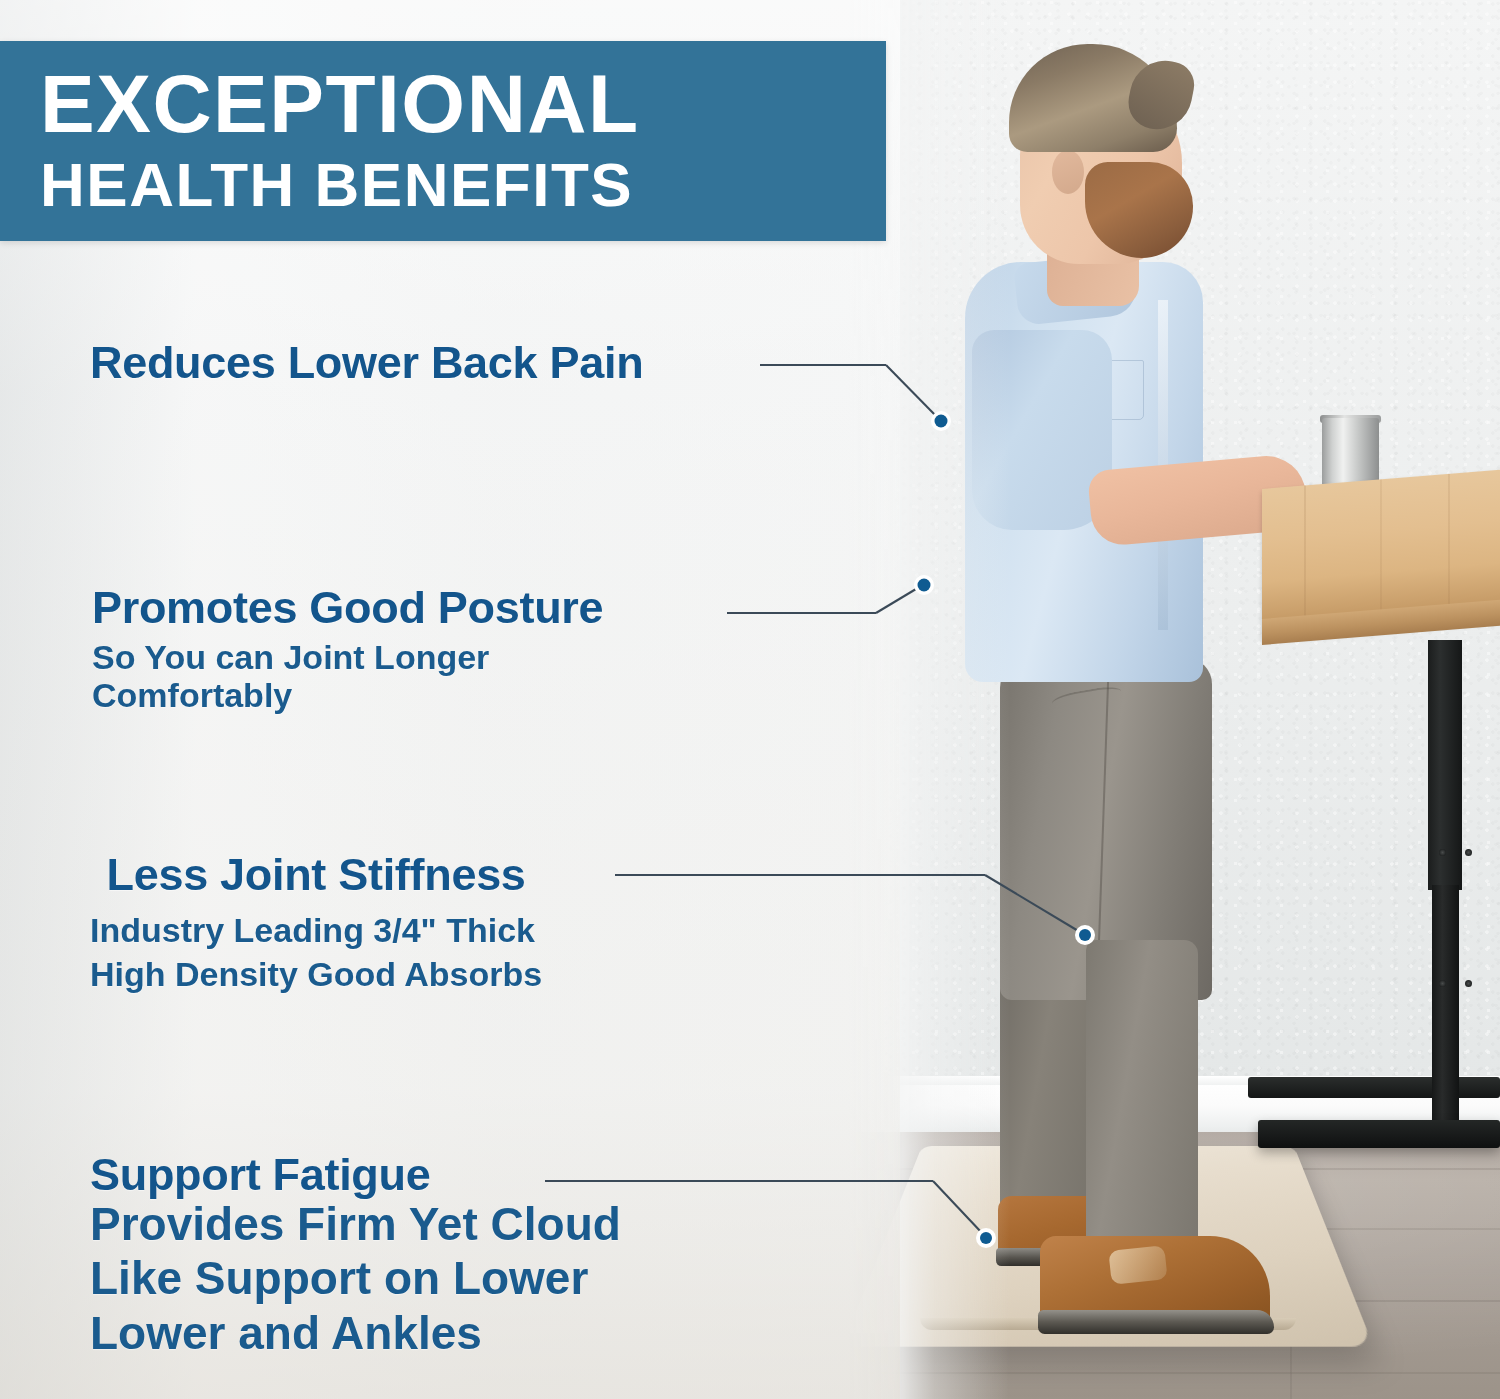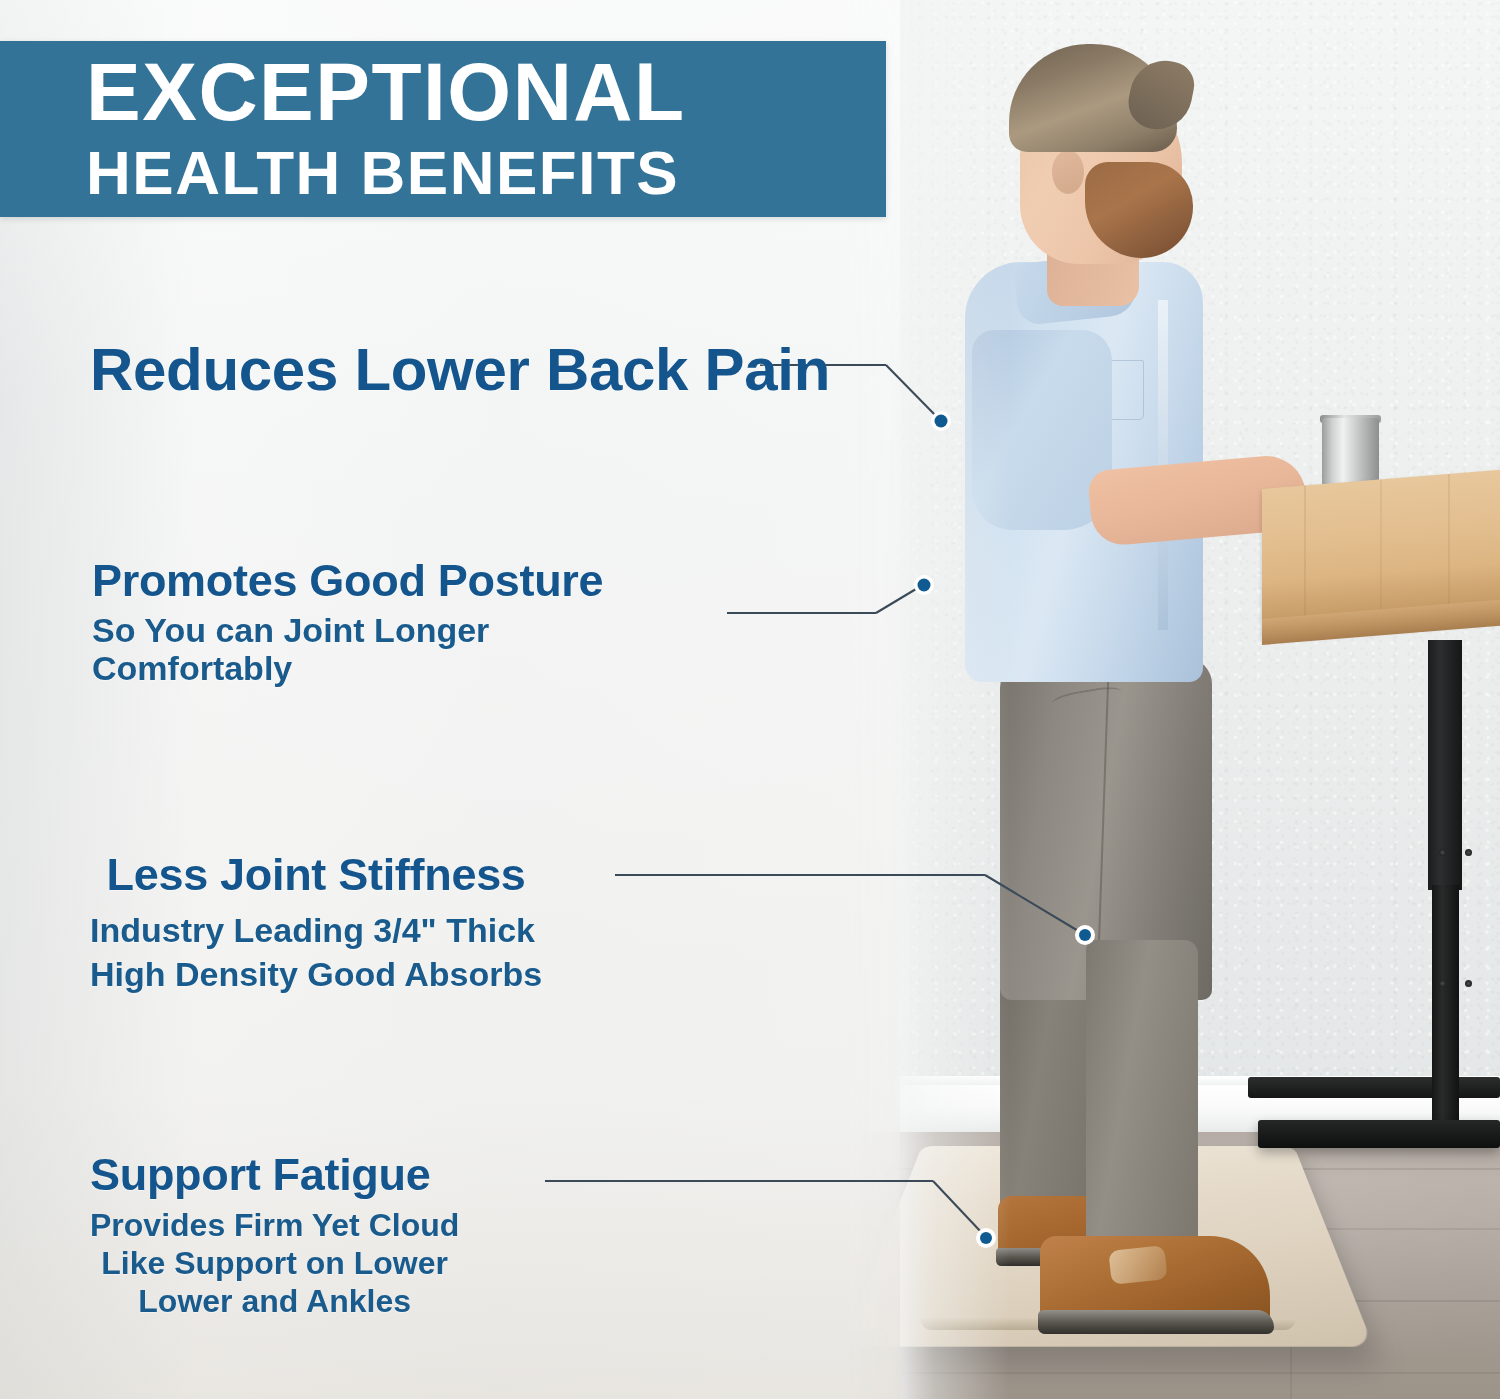--- a/index.html
+++ b/index.html
@@ -324,24 +324,24 @@
   }
   .panel-shade{
     position:absolute; left:0; top:0; width:900px; height:1399px;
     background:
       linear-gradient(180deg,rgba(255,255,255,.55) 0%,rgba(248,249,249,.2) 28%,rgba(236,234,229,.32) 78%,rgba(222,217,208,.55) 100%),
       linear-gradient(90deg,rgba(208,212,213,.5) 0%,rgba(255,255,255,.22) 22%,rgba(238,240,240,.1) 55%,rgba(246,247,247,.35) 100%);
   }
 
   
   .banner{
-    position:absolute; left:0; top:41px; width:886px; height:176px;
+    position:absolute; left:0; top:41px; width:886px; height:200px;
     background:#337398;
     display:flex; flex-direction:column; justify-content:center;
-    padding-left:86px;
+    padding-left:40px;
     box-sizing:border-box;
     box-shadow:0 2px 6px rgba(0,0,0,.12);
   }
   .banner .l1{
     color:#ffffff;
     font-size:82px;
     font-weight:bold;
     letter-spacing:1.5px;
     line-height:.96;
     font-stretch:condensed;
@@ -368,34 +368,34 @@
   .benefit p{
     margin:0;
     color:#1a5b8e;
     font-weight:bold;
     line-height:1.12;
     text-shadow:0 1px 1px rgba(255,255,255,.5);
   }
   .benefit p span{ display:block; }
 
   #b1{ left:90px; top:340px; }
-  #b1 h3{ font-size:60px; }
+  #b1 h3{ font-size:45px; }
   #b1 p{ font-size:34px; margin-top:8px; }
 
-  #b2{ left:92px; top:558px; }
+  #b2{ left:92px; top:585px; }
   #b2 h3{ font-size:45px; }
   #b2 p{ font-size:34px; margin-top:8px; }
 
   #b3{ left:90px; top:852px; }
   #b3 h3{ font-size:45px;text-align:center; }
   #b3 p{ font-size:34px; margin-top:12px; line-height:1.28; }
 
   #b4{ left:90px; top:1152px; }
   #b4 h3{ font-size:45px; }
-  #b4 p{ font-size:32px; margin-top:10px; line-height:1.18;text-align:center; }
+  #b4 p{ font-size:46px; line-height:1.18; }
 
   
   .leaders{ position:absolute; left:0; top:0; width:1500px; height:1399px; }
   .leaders line{ stroke:#3b4a58; stroke-width:2.1; fill:none; }
   .dot-outer{ fill:#ffffff; }
   .dot-inner{ fill:#0f5b91; }
 </style>
 </head>
 <body>
 

